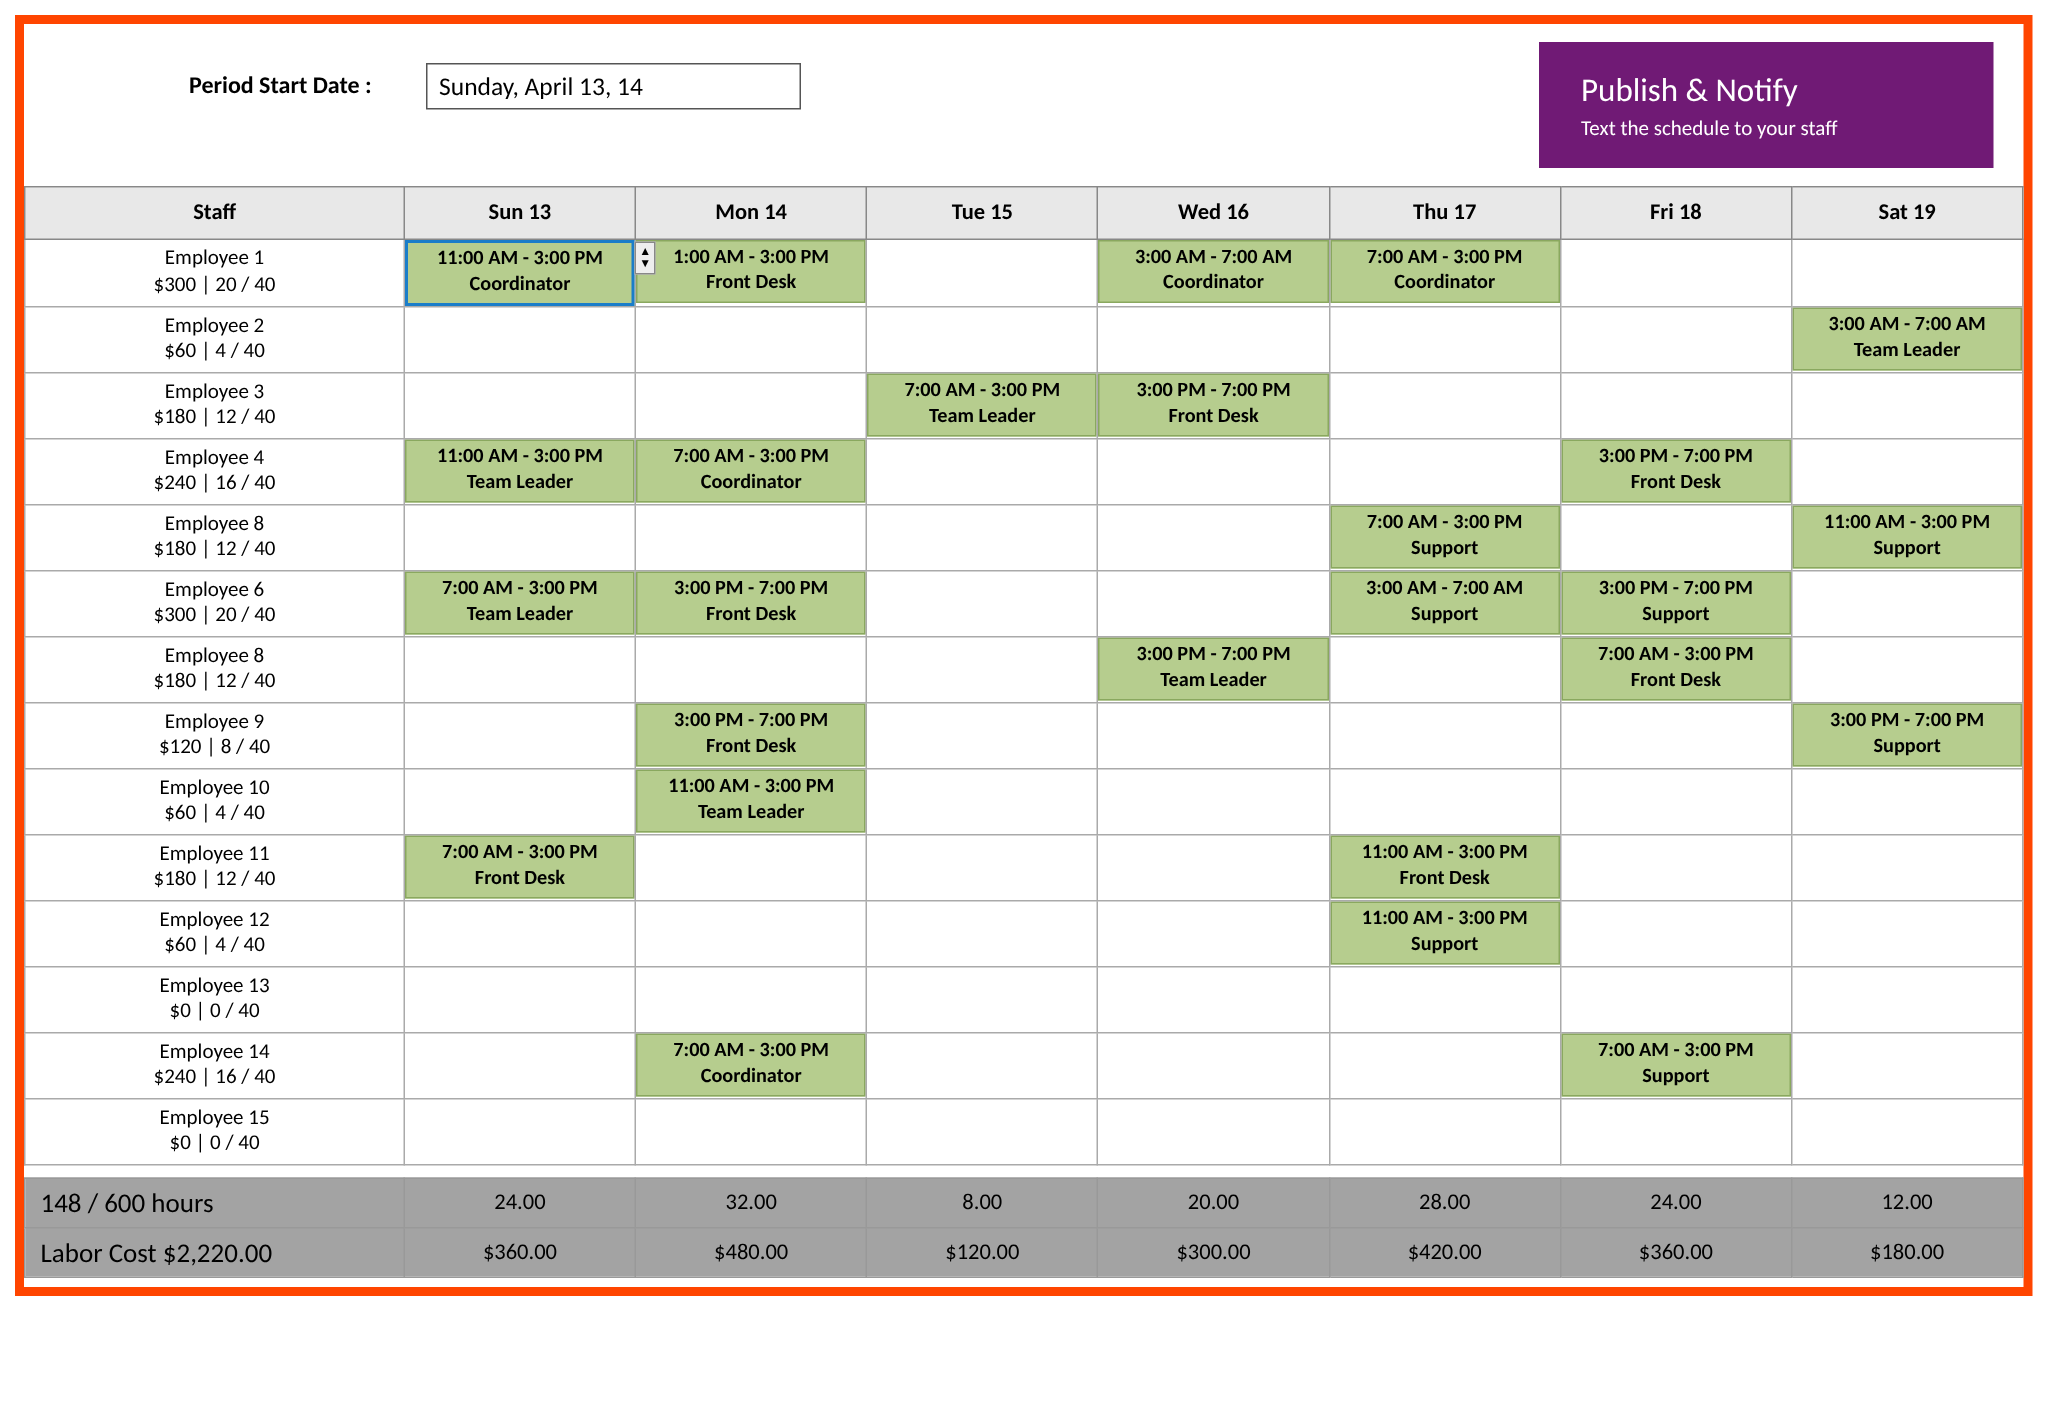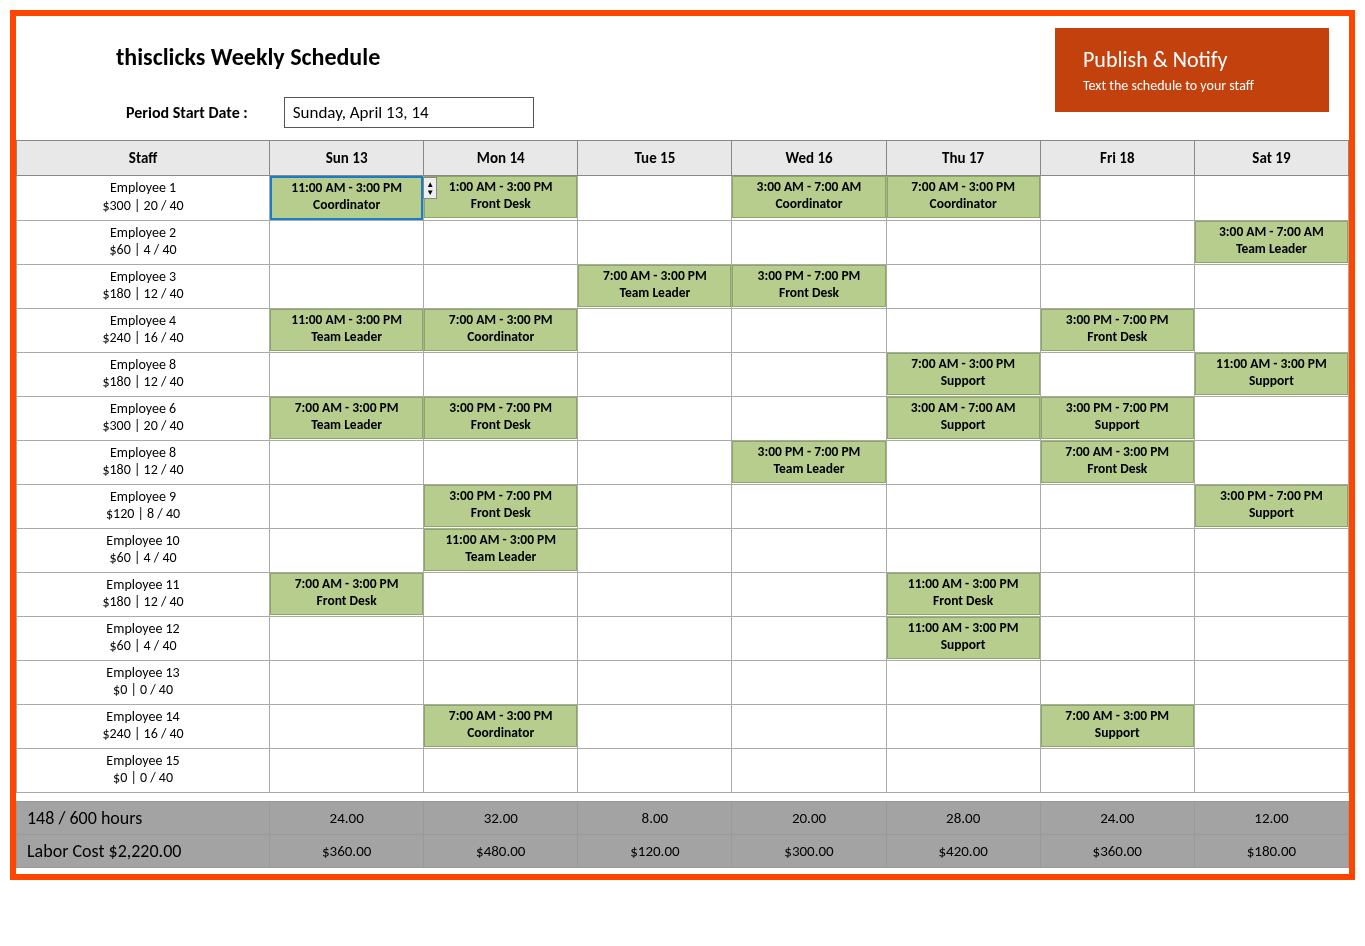--- a/index.html
+++ b/index.html
@@ -37,24 +37,24 @@
   margin-right: 36px;
   padding-left: 10px;
 }
 .period-value {
   border: 1px solid #555;
   padding: 4px 20px 4px 8px;
   min-width: 250px;
   font-size: 17px;
 }
 .publish-box {
-  background: #c2410c;
+  background: #701a75;
   color: #fff;
   padding: 18px 28px;
-  width: 274px;
+  width: 303px;
   margin-top: -6px;
 }
 .publish-title {
   font-size: 22px;
 }
 .publish-sub {
   font-size: 14px;
   margin-top: 4px;
 }
 table.schedule {
@@ -135,21 +135,20 @@
 }
 table.summary td:first-child { width: 19%; }
 </style>
 </head>
 <body>
 
 <div class="outer-frame">
 
   <div class="header-area">
     <div class="title-block">
-      <div class="main-title">thisclicks Weekly Schedule</div>
       <div class="period-row">
         <div class="period-label">Period Start Date :</div>
         <div class="period-value">Sunday, April 13, 14</div>
       </div>
     </div>
     <div class="publish-box">
       <div class="publish-title">Publish &amp; Notify</div>
       <div class="publish-sub">Text the schedule to your staff</div>
     </div>
   </div>

